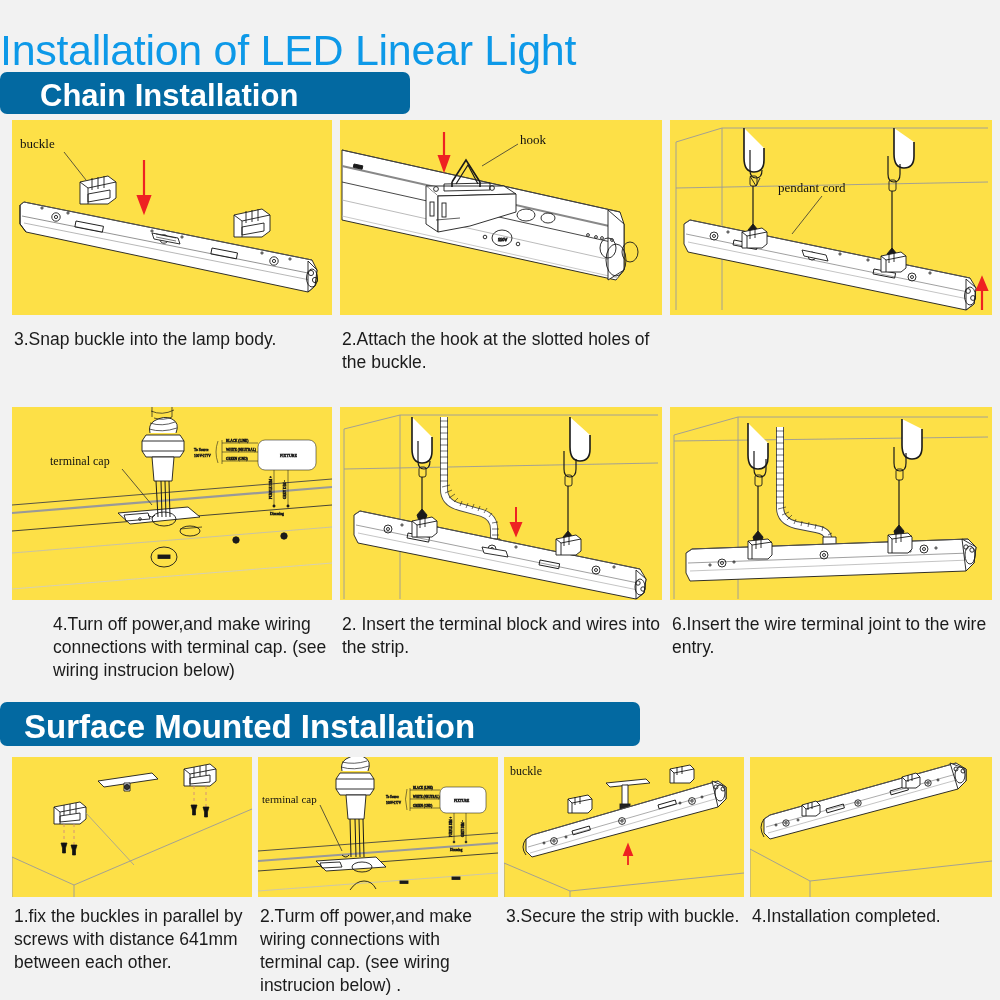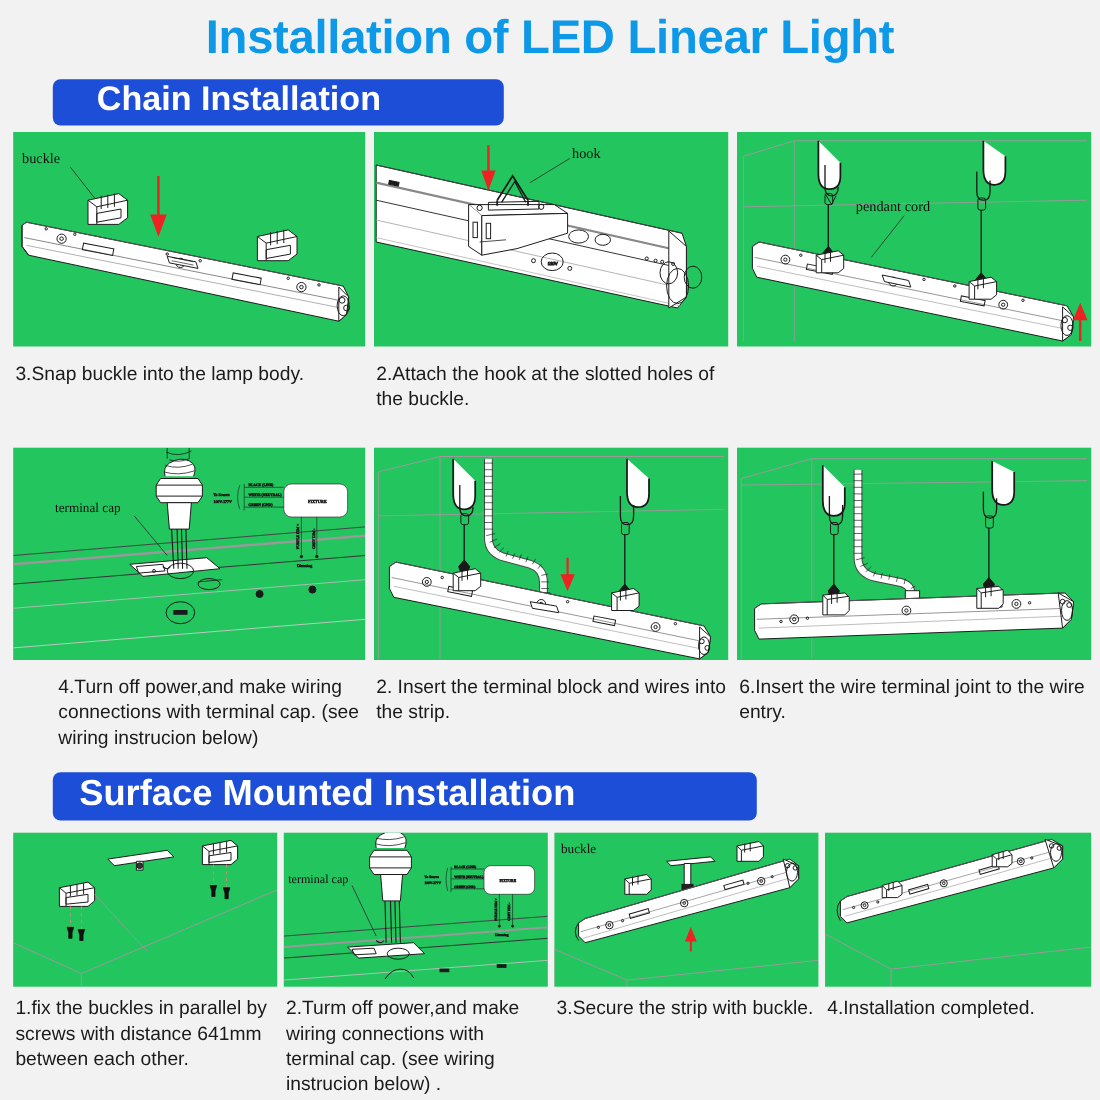--- a/index.html
+++ b/index.html
@@ -15,57 +15,56 @@
     position: relative;
   }
   .page {
     width: 1000px;
     height: 1000px;
     position: relative;
     background: #f2f2f2;
   }
   .main-title {
     position: absolute;
-    left: 0; top: 8px;
+    left: 0; top: 24px;
     width: 1000px;
-    text-align: center;
+    text-align: left;
     font-size: 43px;
-    font-weight: bold;
+    font-weight: normal;
     color: #0d99e8;
     letter-spacing: -0.3px;
     line-height: 52px;
     white-space: nowrap;
   }
   .section-bar {
     position: absolute;
-    background: #1d4ed8;
+    background: #0369a1;
     border-radius: 7px;
     color: #ffffff;
     font-weight: bold;
     display: flex;
-    align-items: flex-start;
+    align-items: flex-end;
     box-sizing: border-box;
-    margin-left: 48px;
   }
   .section-bar span { display: block; }
   #bar-chain {
     left: 0; top: 72px;
     width: 410px; height: 42px;
     padding-left: 40px;
     font-size: 31px;
   }
   #bar-surface {
     left: 0; top: 702px;
     width: 640px; height: 44px;
     padding-left: 24px;
     font-size: 33px;
   }
   .panel {
     position: absolute;
-    background: #22c55e;
+    background: #fde047;
     box-sizing: border-box;
     overflow: hidden;
   }
   .panel svg { display: block; width: 100%; height: 100%; }
   .caption {
     position: absolute;
     font-size: 17.5px;
     line-height: 23px;
     color: #1b1b1b;
     box-sizing: border-box;

